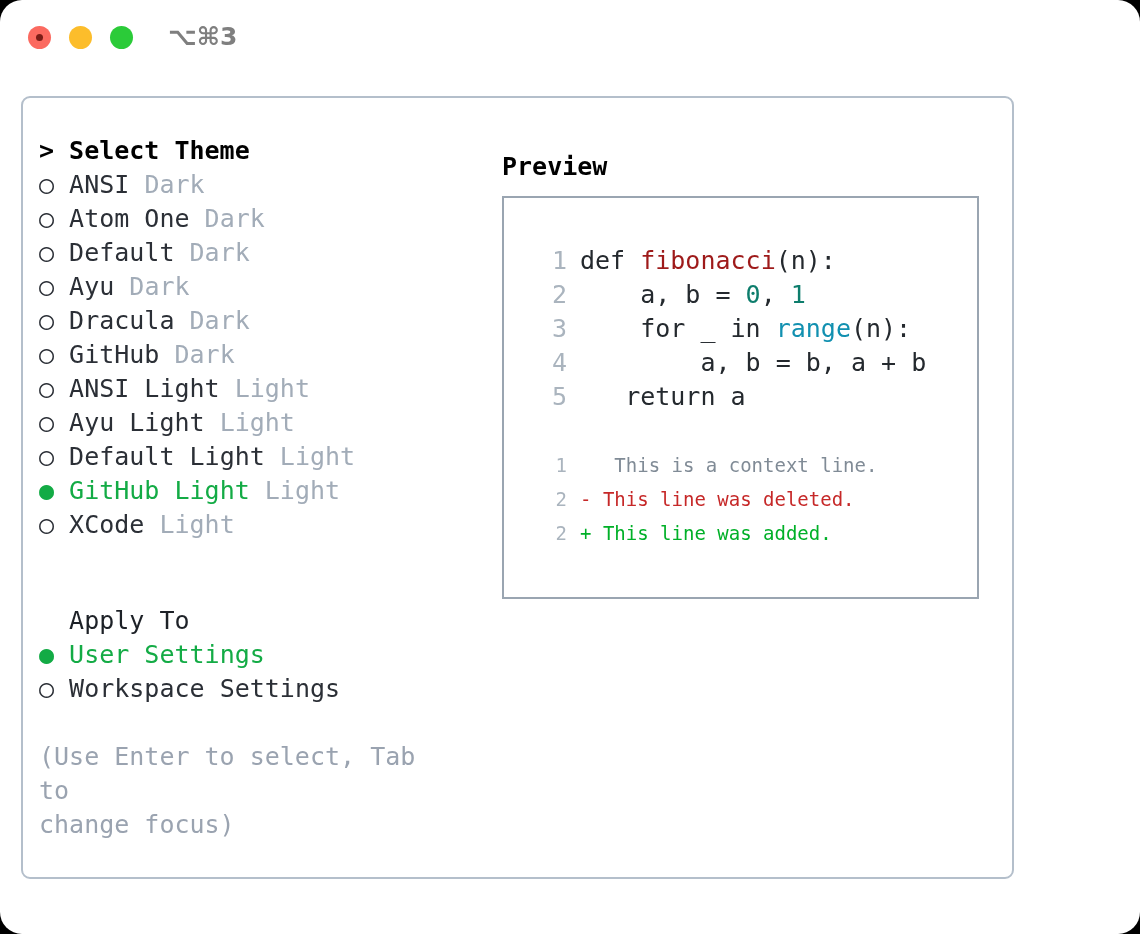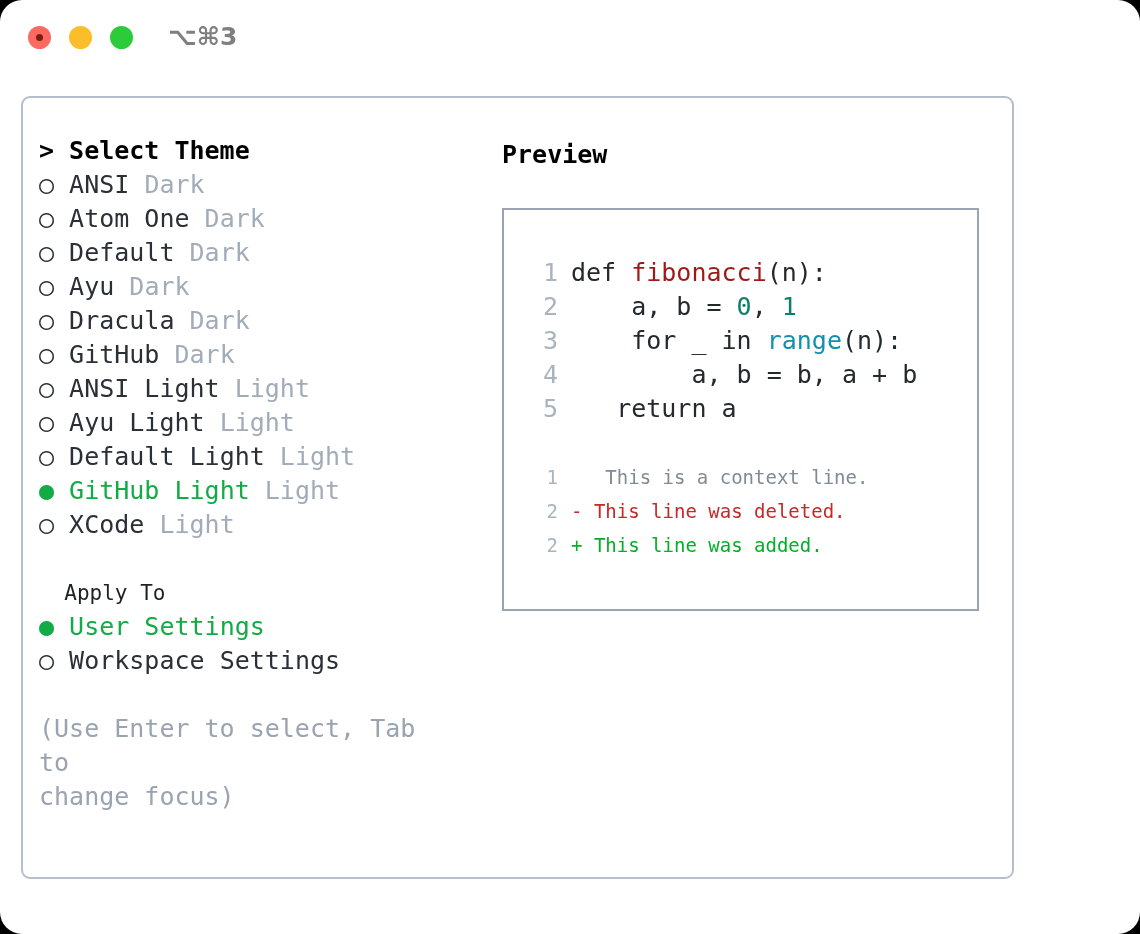--- a/index.html
+++ b/index.html
@@ -104,24 +104,25 @@
     white-space: pre;
     display: block;
   }
   .theme-row .marker { color: #2b2f36; }
   .theme-row .badge  { color: #a2acb8; }
 
   .theme-row.selected .marker,
   .theme-row.selected .name { color: #13ab45; }
 
   .section-header {
-    font-size: 21px;
+    font-size: 25px;
     line-height: 34px;
     color: #1d2127;
     white-space: pre;
+    margin-top: 28px;
   }
 
   .apply-row {
     font-size: 25px;
     line-height: 34px;
     color: #2b2f36;
     white-space: pre;
     display: block;
   }
   .apply-row.selected .marker,
@@ -134,38 +135,38 @@
     line-height: 34px;
     color: #9aa3b0;
     width: 420px;
     white-space: pre-wrap;
   }
 
   
   #right-col {
     position: absolute;
     left: 479px;
-    top: 40px;
+    top: 52px;
     width: 490px;
   }
 
   .preview-title {
     font-size: 25px;
     font-weight: bold;
     color: #000000;
     line-height: 34px;
   }
 
   #preview-box {
-    margin-top: 36px;
+    margin-top: 12px;
     width: 477px;
     height: 403px;
     border: 2px solid #9aa5b1;
     background: #ffffff;
-    padding: 46px 0 0 28px;
+    padding: 46px 0 0 37px;
   }
 
   .code-line {
     font-size: 25px;
     line-height: 34px;
     white-space: pre;
     color: #24292e;
   }
   .code-line .ln {
     color: #aab4be;

